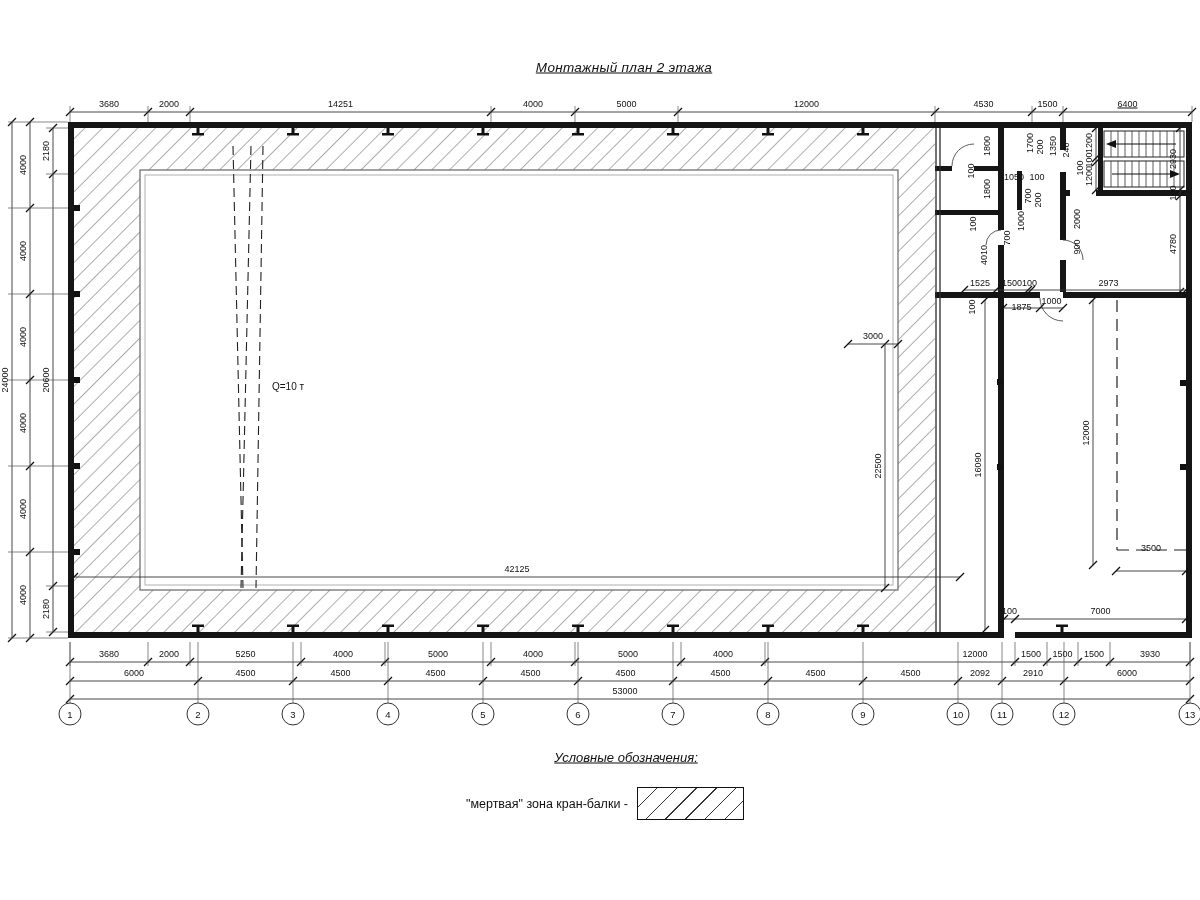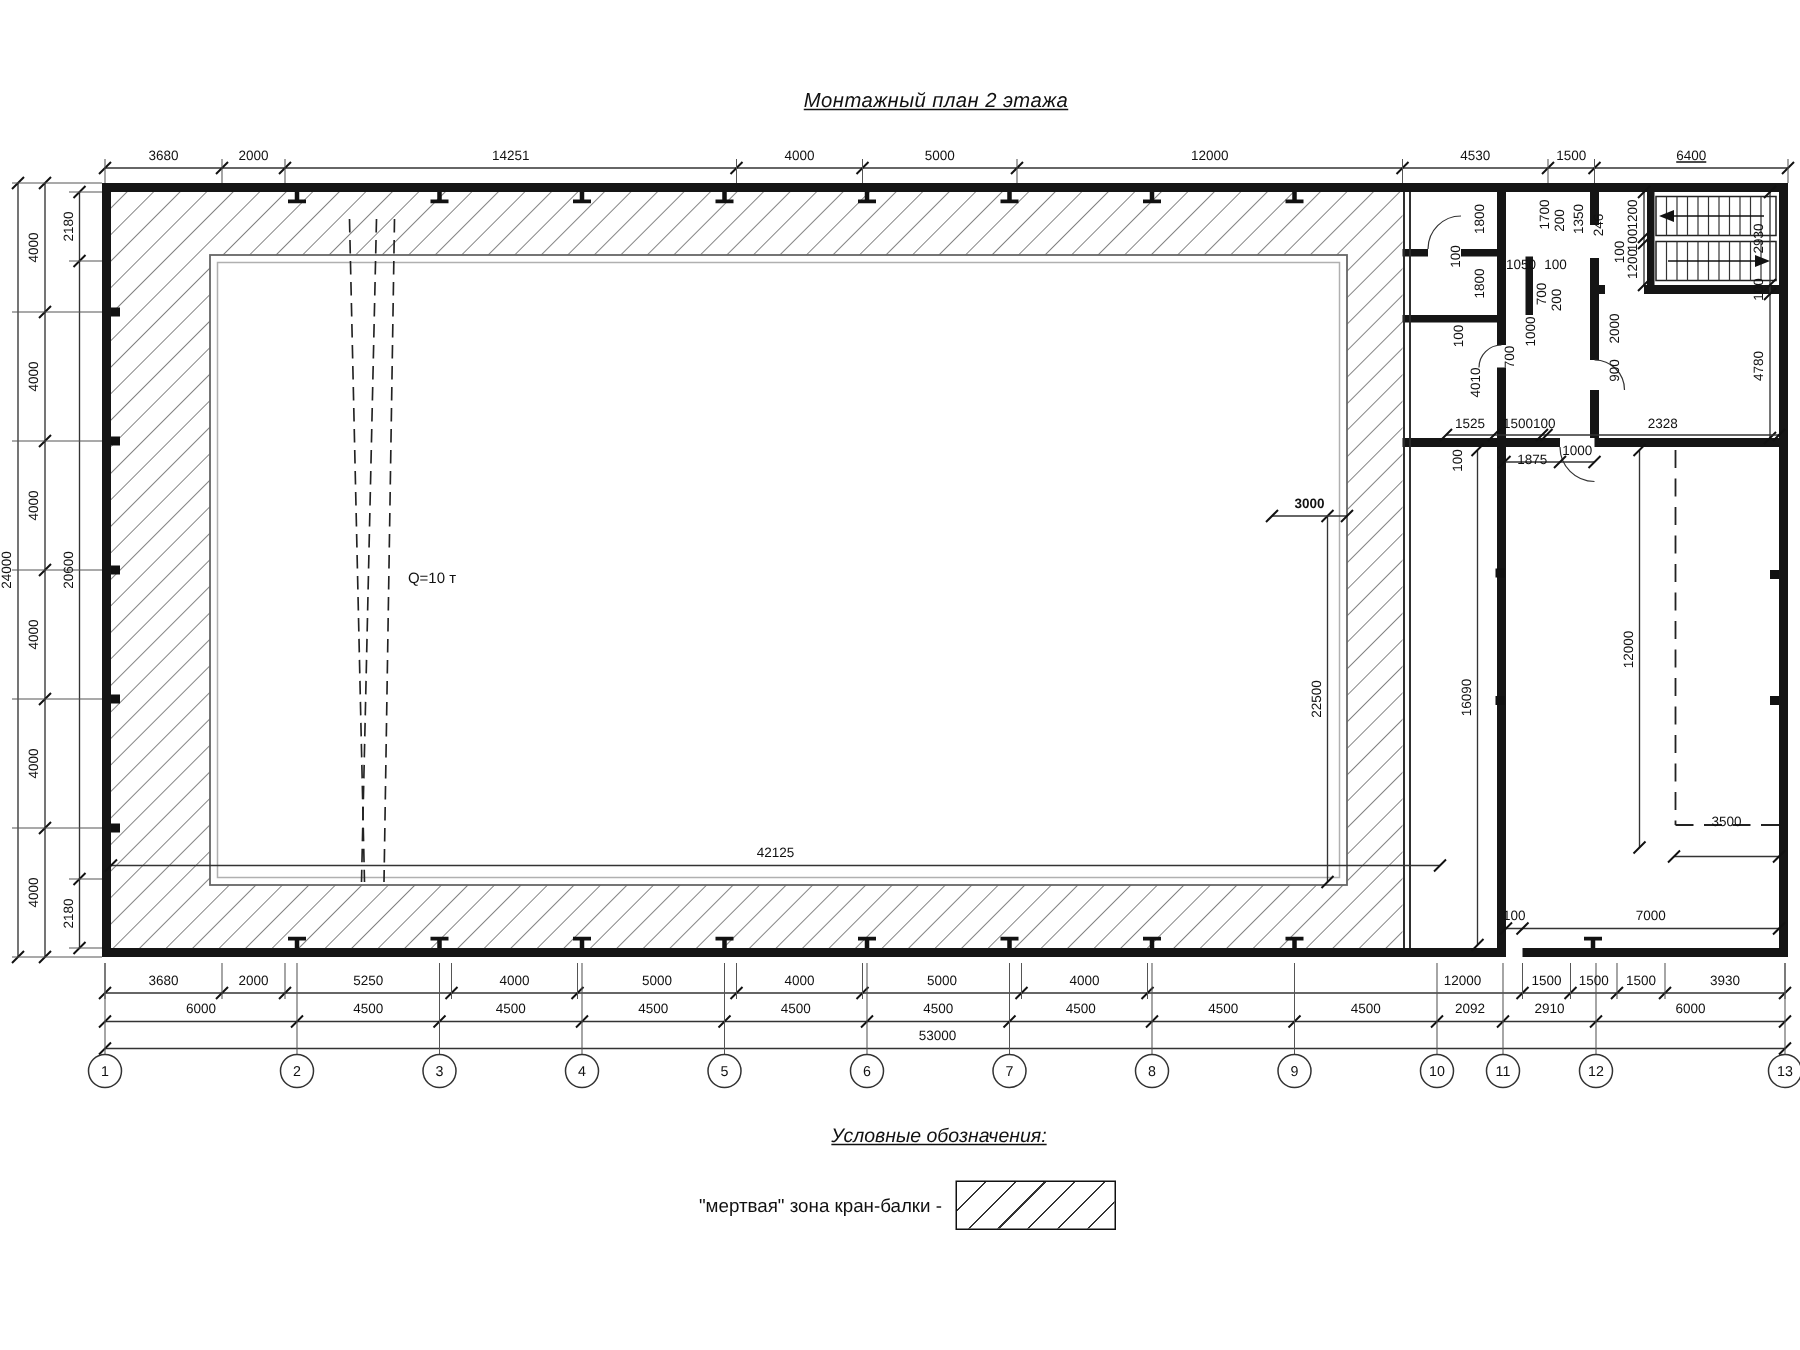--- a/index.html
+++ b/index.html
@@ -400,31 +400,31 @@
       <span class="dim r90" style="left: 5px; top: 380px;">24000</span>
       <span class="dim r90" style="left: 1173px; top: 159px;">2930</span>
       <span class="dim r90" style="left: 1173px; top: 193px;">100</span>
       <span class="dim r90" style="left: 1173px; top: 244px;">4780</span>
       <span class="dim r90" style="left: 1089px; top: 143px;">1200</span>
       <span class="dim r90" style="left: 1089px; top: 160px;">100</span>
       <span class="dim r90" style="left: 1089px; top: 176px;">1200</span>
       <span class="dim" style="left: 980px; top: 283px;">1525</span>
       <span class="dim" style="left: 1012px; top: 283px;">1500</span>
       <span class="dim" style="left: 1029.5px; top: 283px;">100</span>
-      <span class="dim" style="left: 1108.5px; top: 283px;">2328</span>
+      <span class="dim" style="left: 1108.5px; top: 283px;">2973</span>
       <span class="dim" style="left: 1021.5px; top: 307px;">1875</span>
       <span class="dim" style="left: 1051.5px; top: 301px;">1000</span>
       <span class="dim r90" style="left: 978px; top: 465px;">16090</span>
       <span class="dim r90" style="left: 1086px; top: 432.5px;">12000</span>
       <span class="dim" style="left: 1009.5px; top: 611px;">100</span>
       <span class="dim" style="left: 1100.5px; top: 611px;">7000</span>
       <span class="dim" style="left: 1151px; top: 536px; margin-top: 12px;">3500</span>
       <span class="dim" style="left: 517px; top: 569px;">42125</span>
       <span class="dim r90" style="left: 878px; top: 466px;">22500</span>
-      <span class="dim" style="left: 873px; top: 336px; font-weight: bold;">3000</span>
+      <span class="dim" style="left: 873px; top: 336px;">3000</span>
       <span class="dim r90" style="left: 987px; top: 146px;">1800</span>
       <span class="dim r90" style="left: 971px; top: 171px;">100</span>
       <span class="dim r90" style="left: 987px; top: 189px;">1800</span>
       <span class="dim" style="left: 1014px; top: 177px;">1050</span>
       <span class="dim" style="left: 1037px; top: 177px;">100</span>
       <span class="dim r90" style="left: 1030px; top: 143px;">1700</span>
       <span class="dim r90" style="left: 1040px; top: 147px;">200</span>
       <span class="dim r90" style="left: 1053px; top: 146px;">1350</span>
       <span class="dim r90" style="left: 1066px; top: 150px;">246</span>
       <span class="dim r90" style="left: 1080px; top: 168px;">100</span>

